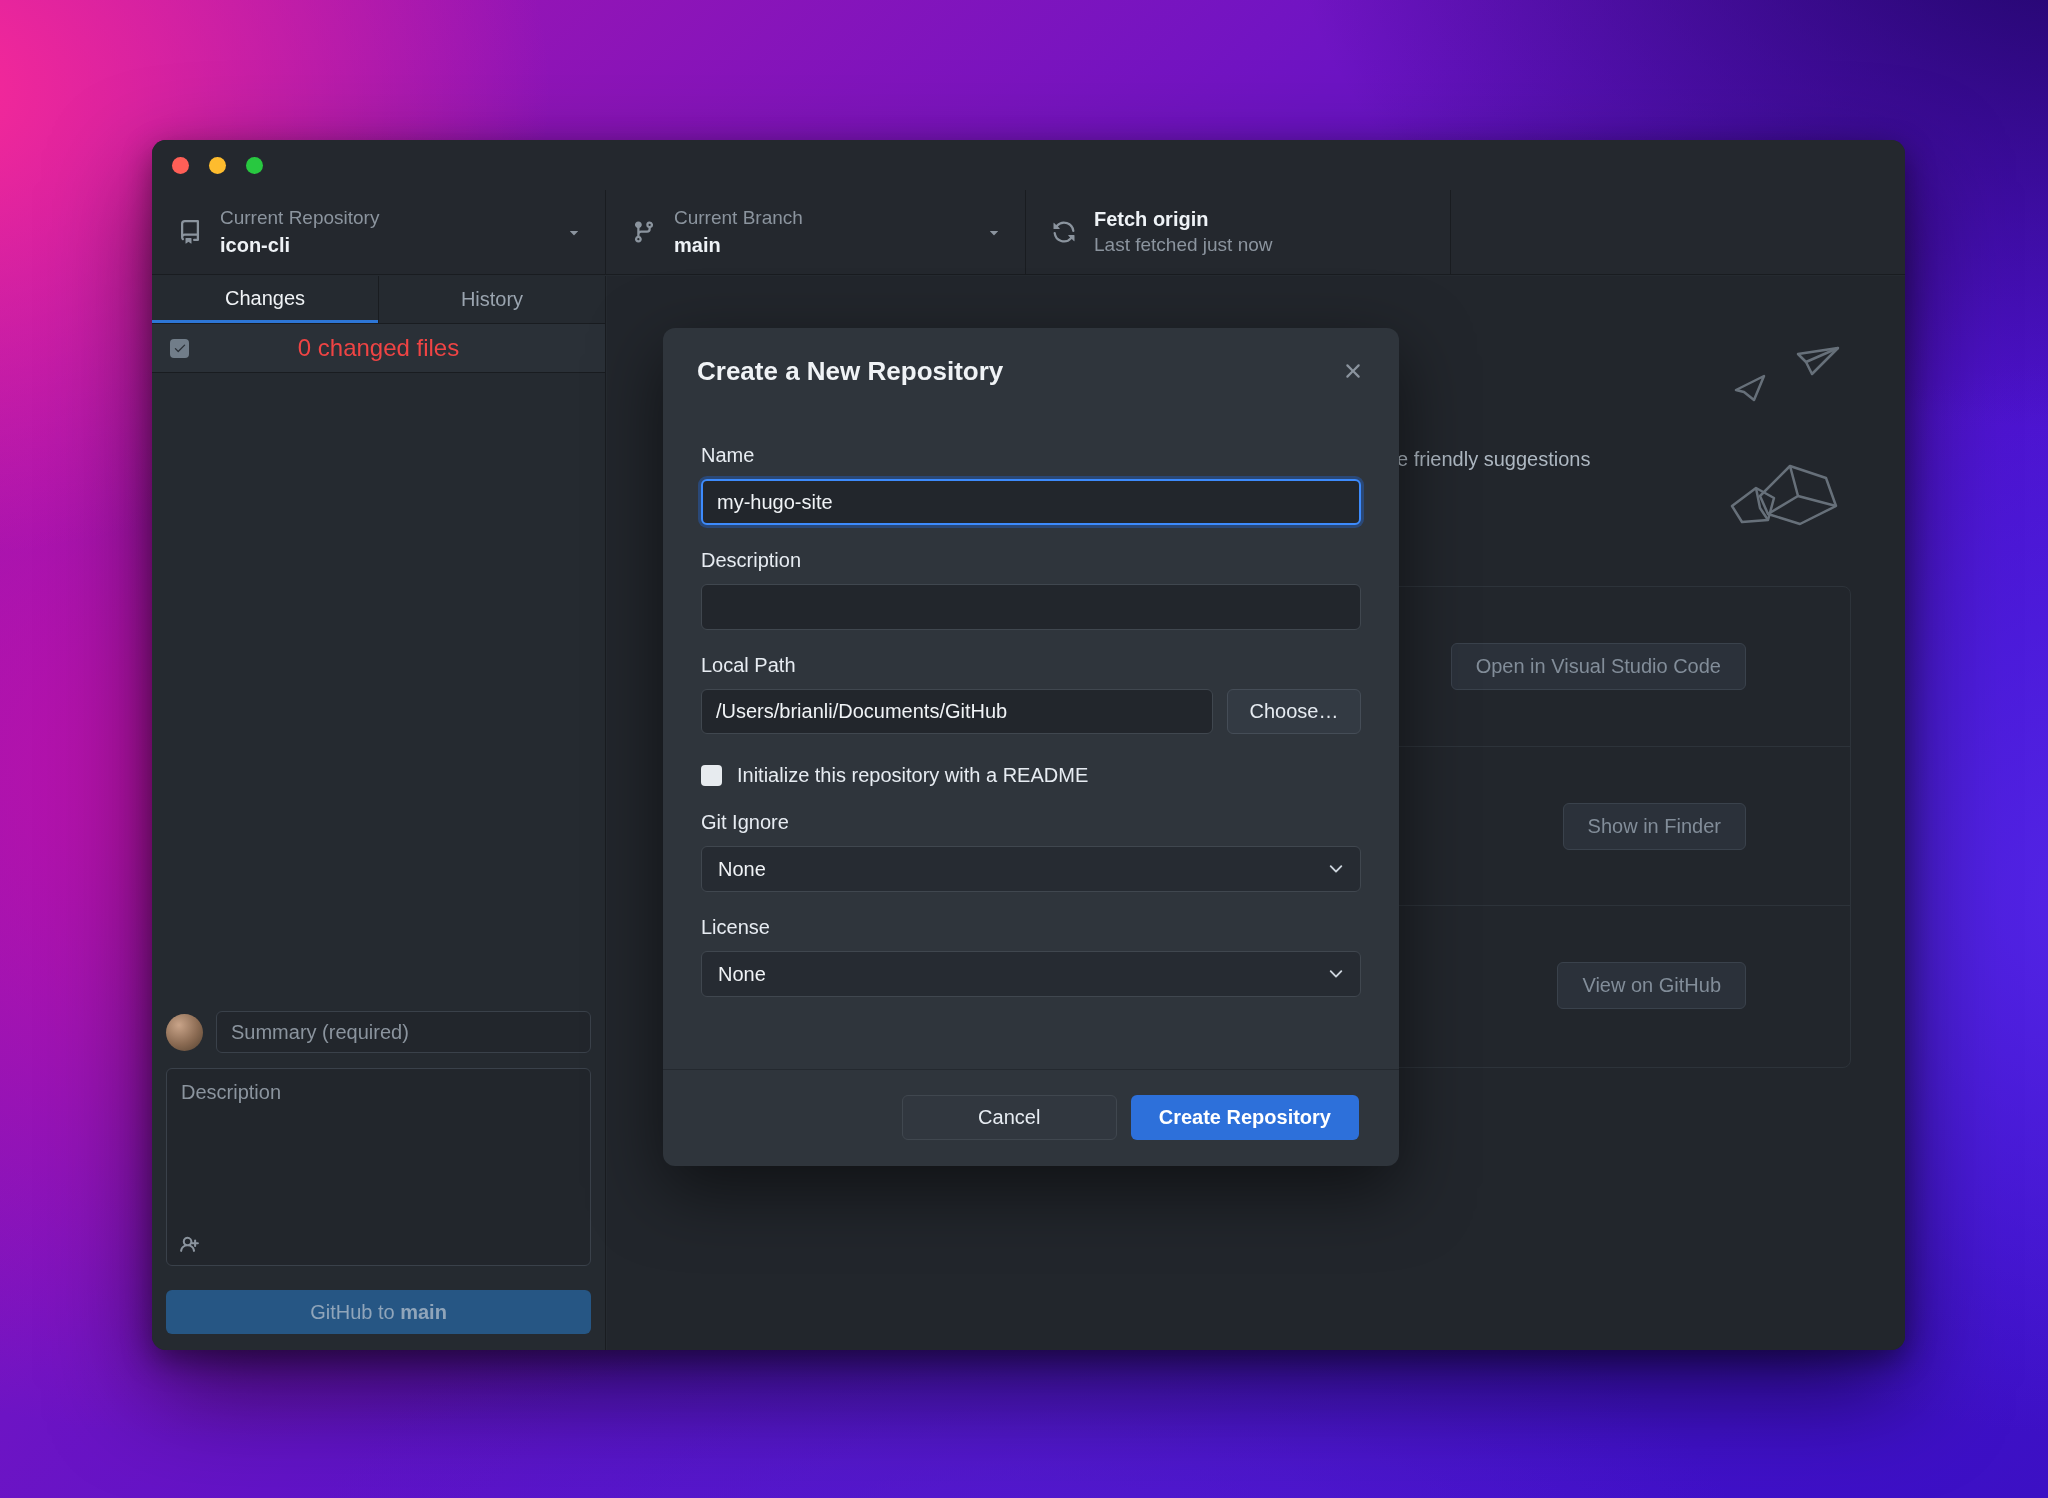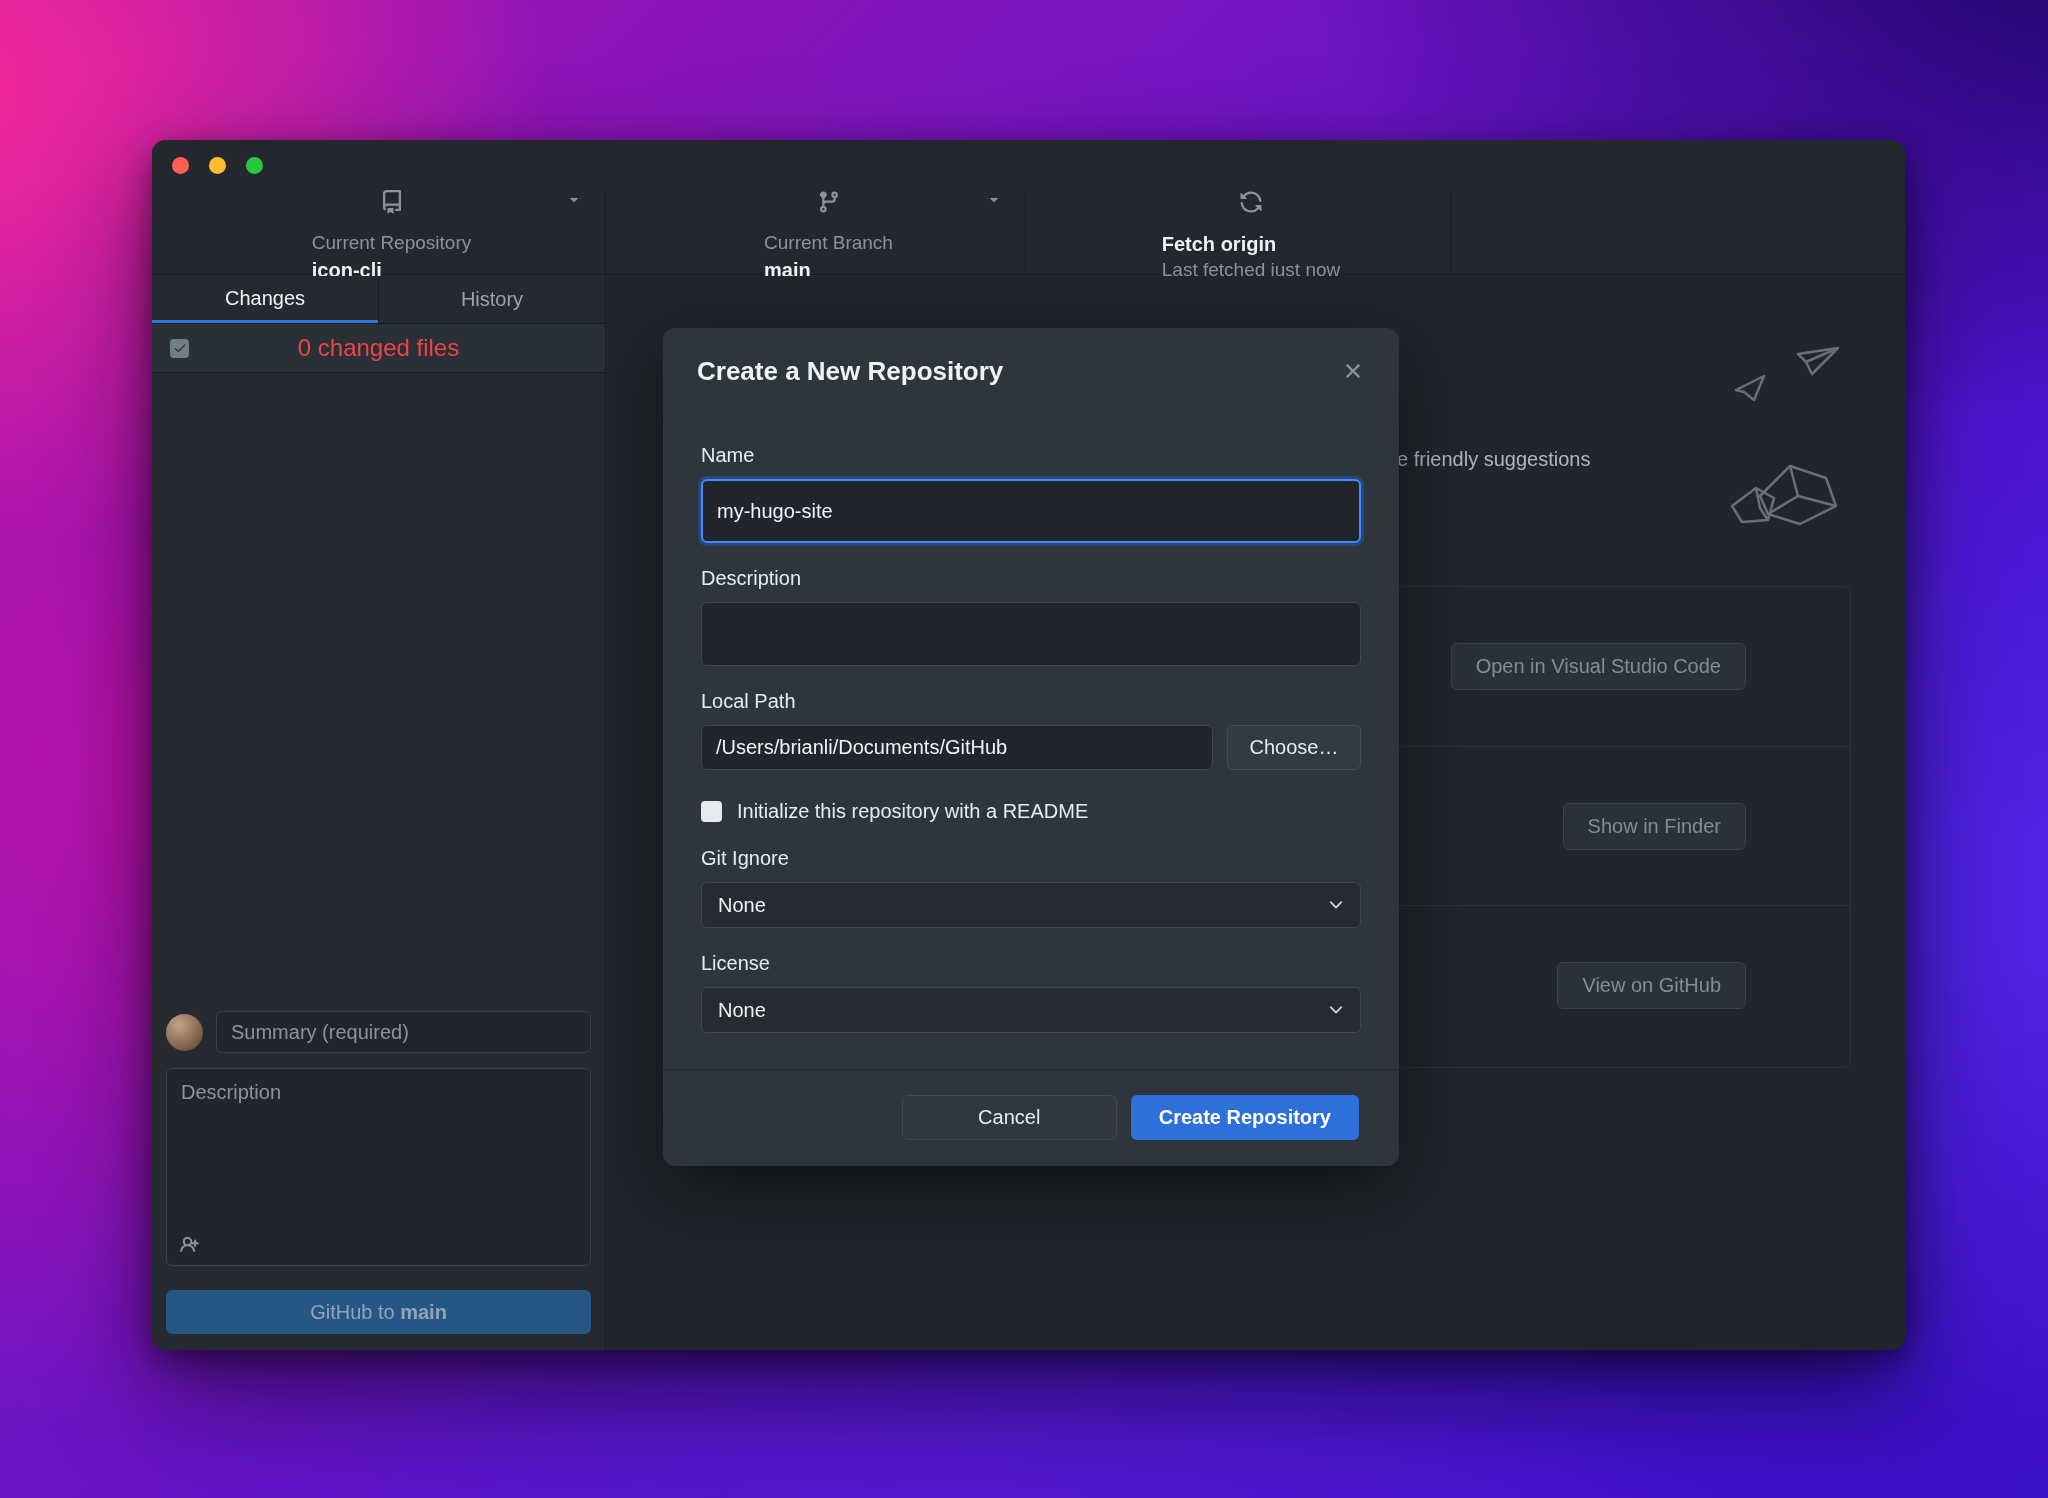--- a/index.html
+++ b/index.html
@@ -21,21 +21,21 @@
     border-radius:14px;overflow:hidden;background:#252a30;
     box-shadow:0 40px 100px rgba(0,0,0,.55),0 10px 30px rgba(0,0,0,.4);
   }
   
   .titlebar{height:50px;background:#24282e;}
   .traffic{display:flex;gap:20px;padding:17px 0 0 20px;}
   .tl{width:17px;height:17px;border-radius:50%;display:inline-block;cursor:pointer;}
   .tl.red{background:#ff5f57;} .tl.yellow{background:#febc2e;} .tl.green{background:#28c840;}
   
   .toolbar{position:absolute;top:50px;left:0;right:0;height:85px;background:#24282e;border-bottom:1px solid #191c20;display:flex;}
-  .tb-section{position:relative;display:flex;align-items:center;padding-left:26px;gap:18px;border-right:1px solid #191c20;cursor:pointer;flex-direction:column;}
+  .tb-section{position:relative;display:flex;align-items:center;padding-left:26px;gap:18px;border-right:1px solid #191c20;cursor:pointer;}
   .tb-section.repo{width:454px;} .tb-section.branch{width:420px;} .tb-section.fetch{width:425px;}
   .tb-rest{flex:1;}
   .icon{display:inline-flex;align-items:center;justify-content:center;color:#8b949e;flex:none;}
   .icon svg{display:block;}
   .tb-label{display:block;font-size:19px;color:#8b949e;line-height:1.2;}
   .tb-value{display:block;font-size:20px;color:#eef2f6;font-weight:700;line-height:1.2;margin-top:3px;}
   .tb-title{display:block;font-size:20px;color:#eef2f6;font-weight:700;line-height:1.2;}
   .tb-sub{display:block;font-size:19px;color:#8b949e;line-height:1.2;margin-top:3px;}
   .tb-chevron{position:absolute;right:22px;color:#8b949e;}
   
@@ -69,21 +69,21 @@
   .panel-row + .panel-row{border-top:1px solid #2d333a;}
   .ghost-btn{height:47px;padding:0 24px;border-radius:6px;background:#2b313a;border:1px solid #3a424c;color:#828d99;font-size:20px;font-family:inherit;cursor:pointer;}
   
   .modal{position:absolute;left:511px;top:188px;width:736px;height:838px;background:#2f353c;border-radius:12px;box-shadow:0 24px 70px rgba(0,0,0,.55);display:flex;flex-direction:column;}
   .modal-header{flex:none;height:86px;display:flex;align-items:center;justify-content:space-between;padding:16px 34px;}
   .modal-title{font-size:26px;font-weight:700;color:#f0f3f6;}
   .modal-close{color:#8b949e;cursor:pointer;}
   .modal-body{flex:none;padding:0 38px;}
   .field-label{font-size:20px;color:#e7ecf2;margin:24px 0 12px;}
   .field-label.first{margin-top:30px;}
-  .text-input{width:100%;height:64px;background:#22262c;border:1px solid #40474f;border-radius:6px;padding:0 14px;font-size:20px;color:#f0f3f6;font-family:inherit;outline:none;}
+  .text-input{width:100%;height:46px;background:#22262c;border:1px solid #40474f;border-radius:6px;padding:0 14px;font-size:20px;color:#f0f3f6;font-family:inherit;outline:none;}
   .text-input.focused{border:2px solid #3d8bfd;box-shadow:0 0 0 3px rgba(33,110,230,.35);}
   .path-row{display:flex;gap:14px;}
   .path-row .text-input{flex:1;height:45px;}
   .choose-btn{flex:none;width:134px;height:45px;background:#333a43;border:1px solid #454d57;border-radius:6px;color:#e6ebf1;font-size:20px;font-family:inherit;cursor:pointer;}
   .checkbox-row{display:flex;align-items:center;gap:15px;margin-top:30px;}
   .checkbox{width:21px;height:21px;border-radius:4px;background:#e7ebef;flex:none;cursor:pointer;}
   .checkbox-label{font-size:20px;color:#e7ecf2;}
   .select{position:relative;height:46px;background:#262b32;border:1px solid #40474f;border-radius:6px;display:flex;align-items:center;padding:12px 16px;font-size:20px;color:#f0f3f6;cursor:pointer;}
   .select .chev{position:absolute;right:14px;color:#cdd5dd;display:inline-flex;}
   .modal-footer{margin-top:auto;border-top:1px solid #24292f;padding:25px 40px 26px;display:flex;justify-content:flex-end;gap:14px;}

